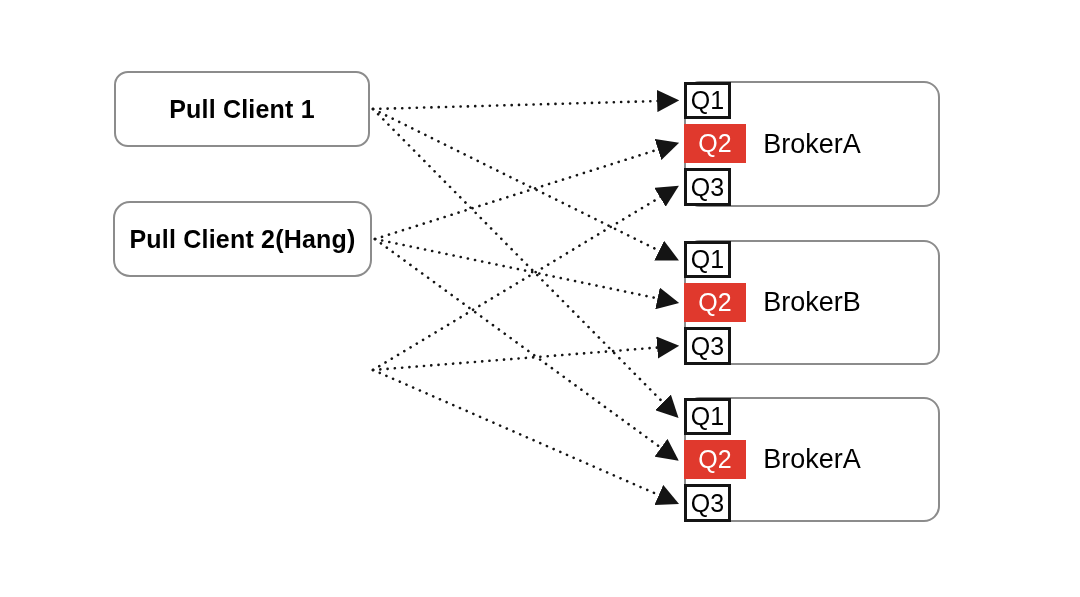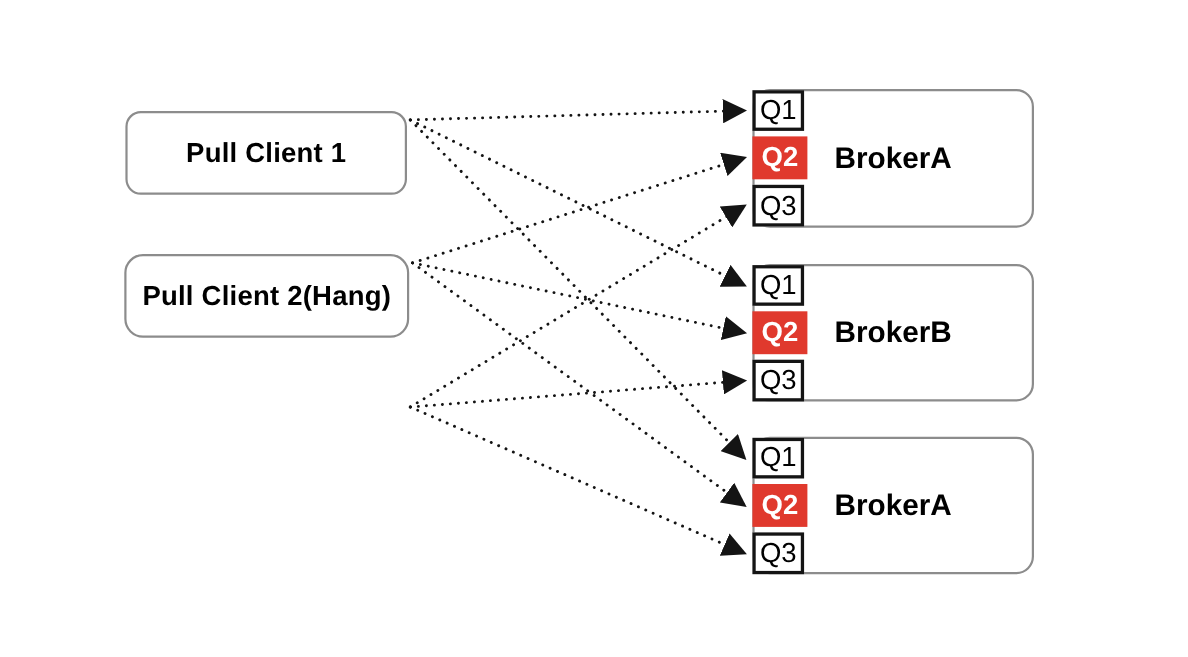--- a/index.html
+++ b/index.html
@@ -8,38 +8,38 @@
   }
   html,body{margin:0;padding:0;background:#fff;}
   .stage{
     position:relative;width:1080px;height:597px;background:var(--bg);
     overflow:hidden;font-family:"Liberation Sans", sans-serif;
   }
   #edges{position:absolute;left:0;top:0;width:1080px;height:597px;z-index:1;}
   .node-layer{position:absolute;left:0;top:0;width:100%;height:100%;z-index:2;}
   .client-box{
     position:absolute;box-sizing:border-box;border:2px solid var(--box-border);
-    border-radius:14px;background:#fff;display:flex;align-items:center;justify-content:center;margin-top:30px;
+    border-radius:14px;background:#fff;display:flex;align-items:center;justify-content:center;
   }
   .client-label{font-size:25px;font-weight:bold;color:var(--ink);letter-spacing:.2px;white-space:nowrap;}
   .broker-box{
     position:absolute;box-sizing:border-box;border:2px solid var(--box-border);
     border-radius:16px;background:#fff;display:flex;align-items:center;justify-content:center;
   }
-  .broker-label{font-size:27px;font-weight:bold;color:var(--ink);white-space:nowrap;text-align:center;}
+  .broker-label{font-size:27px;font-weight:normal;color:var(--ink);white-space:nowrap;text-align:center;}
   .queue-col{position:absolute;left:-2px;top:-2px;width:52px;height:100%;}
   .queue{
     position:absolute;left:0;box-sizing:border-box;width:47px;
     border:3px solid var(--q-border);background:#fff;color:var(--ink);
     display:flex;align-items:center;justify-content:center;
     font-size:25px;font-weight:400;
   }
   .queue.hl{
     border:none;background:var(--hl);color:var(--hl-text);
-    width:50px;font-weight:bold;
+    width:62px;font-weight:normal;
   }
   .watermark{
     position:absolute;right:16px;bottom:17px;color:var(--wm);
     font-size:18px;letter-spacing:1px;z-index:3;
   }
 </style>
 </head>
 <body>
 
 <div class="stage">

